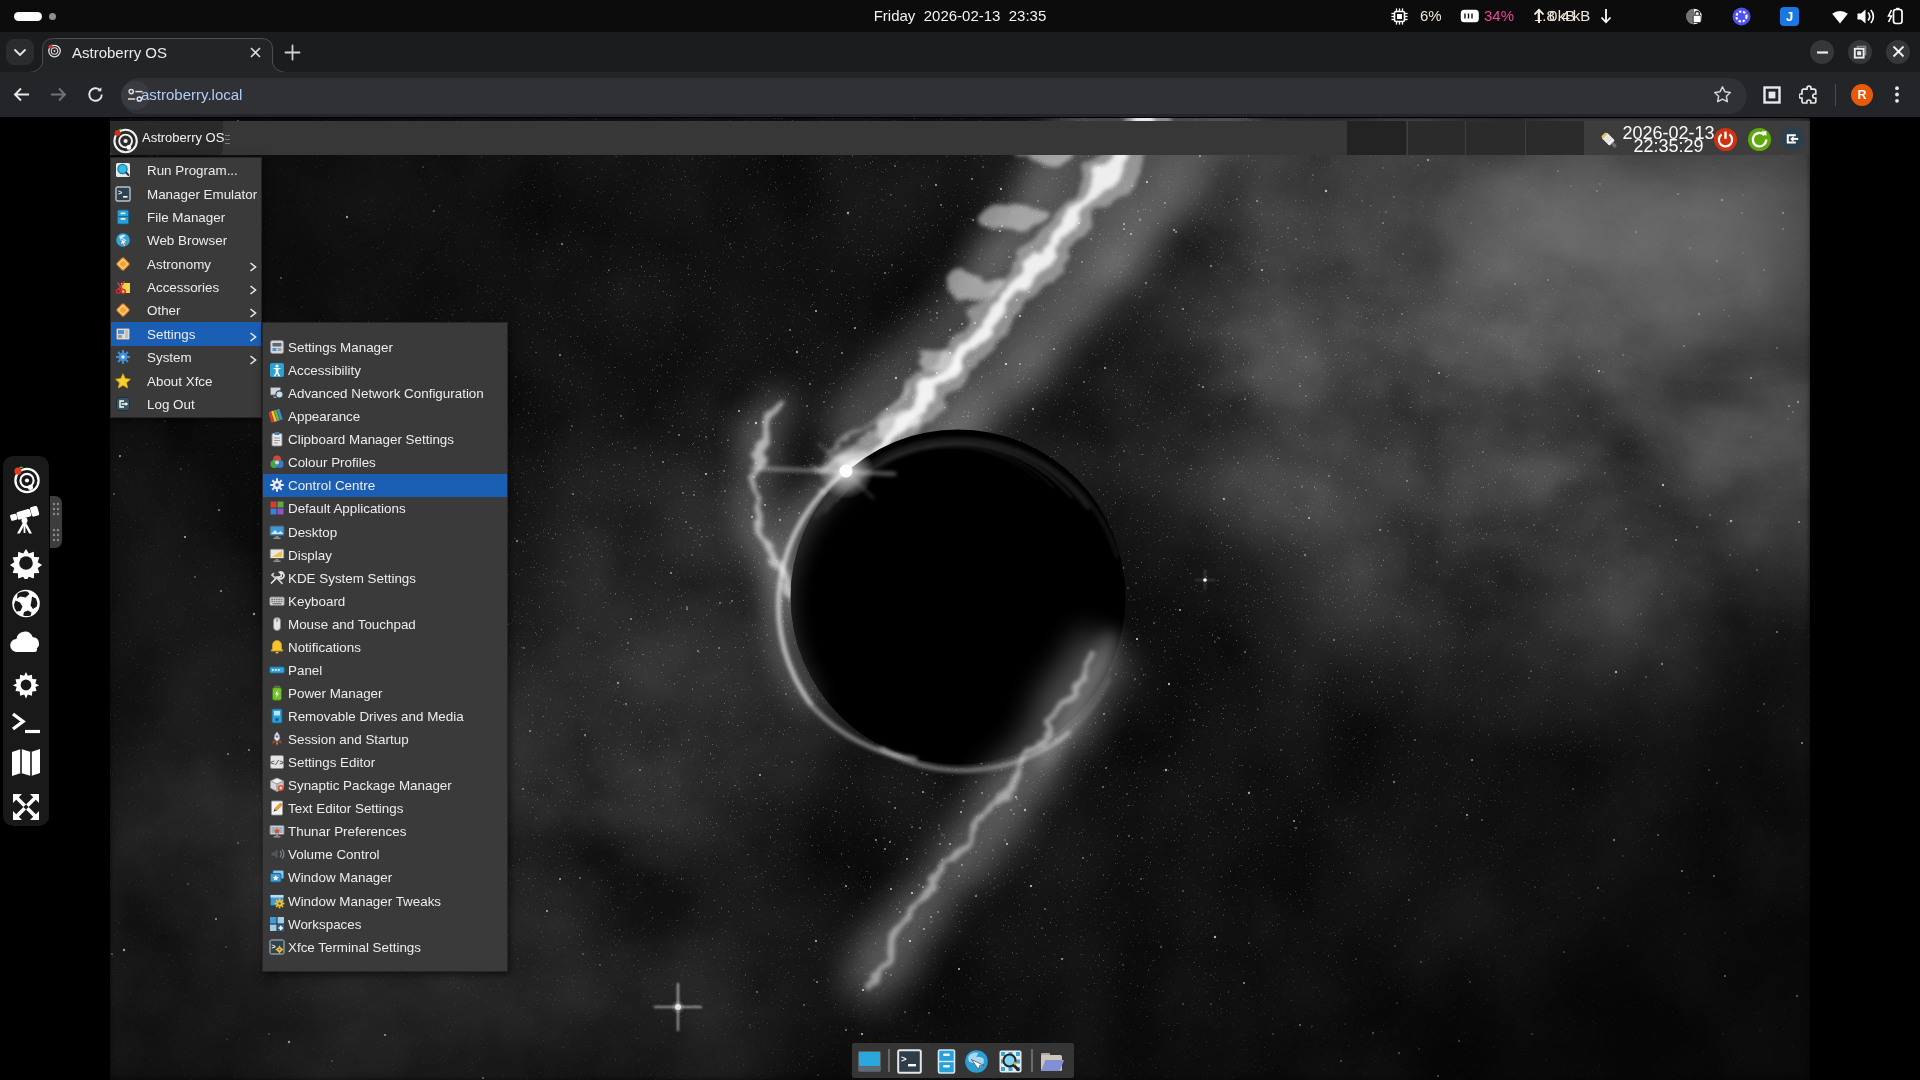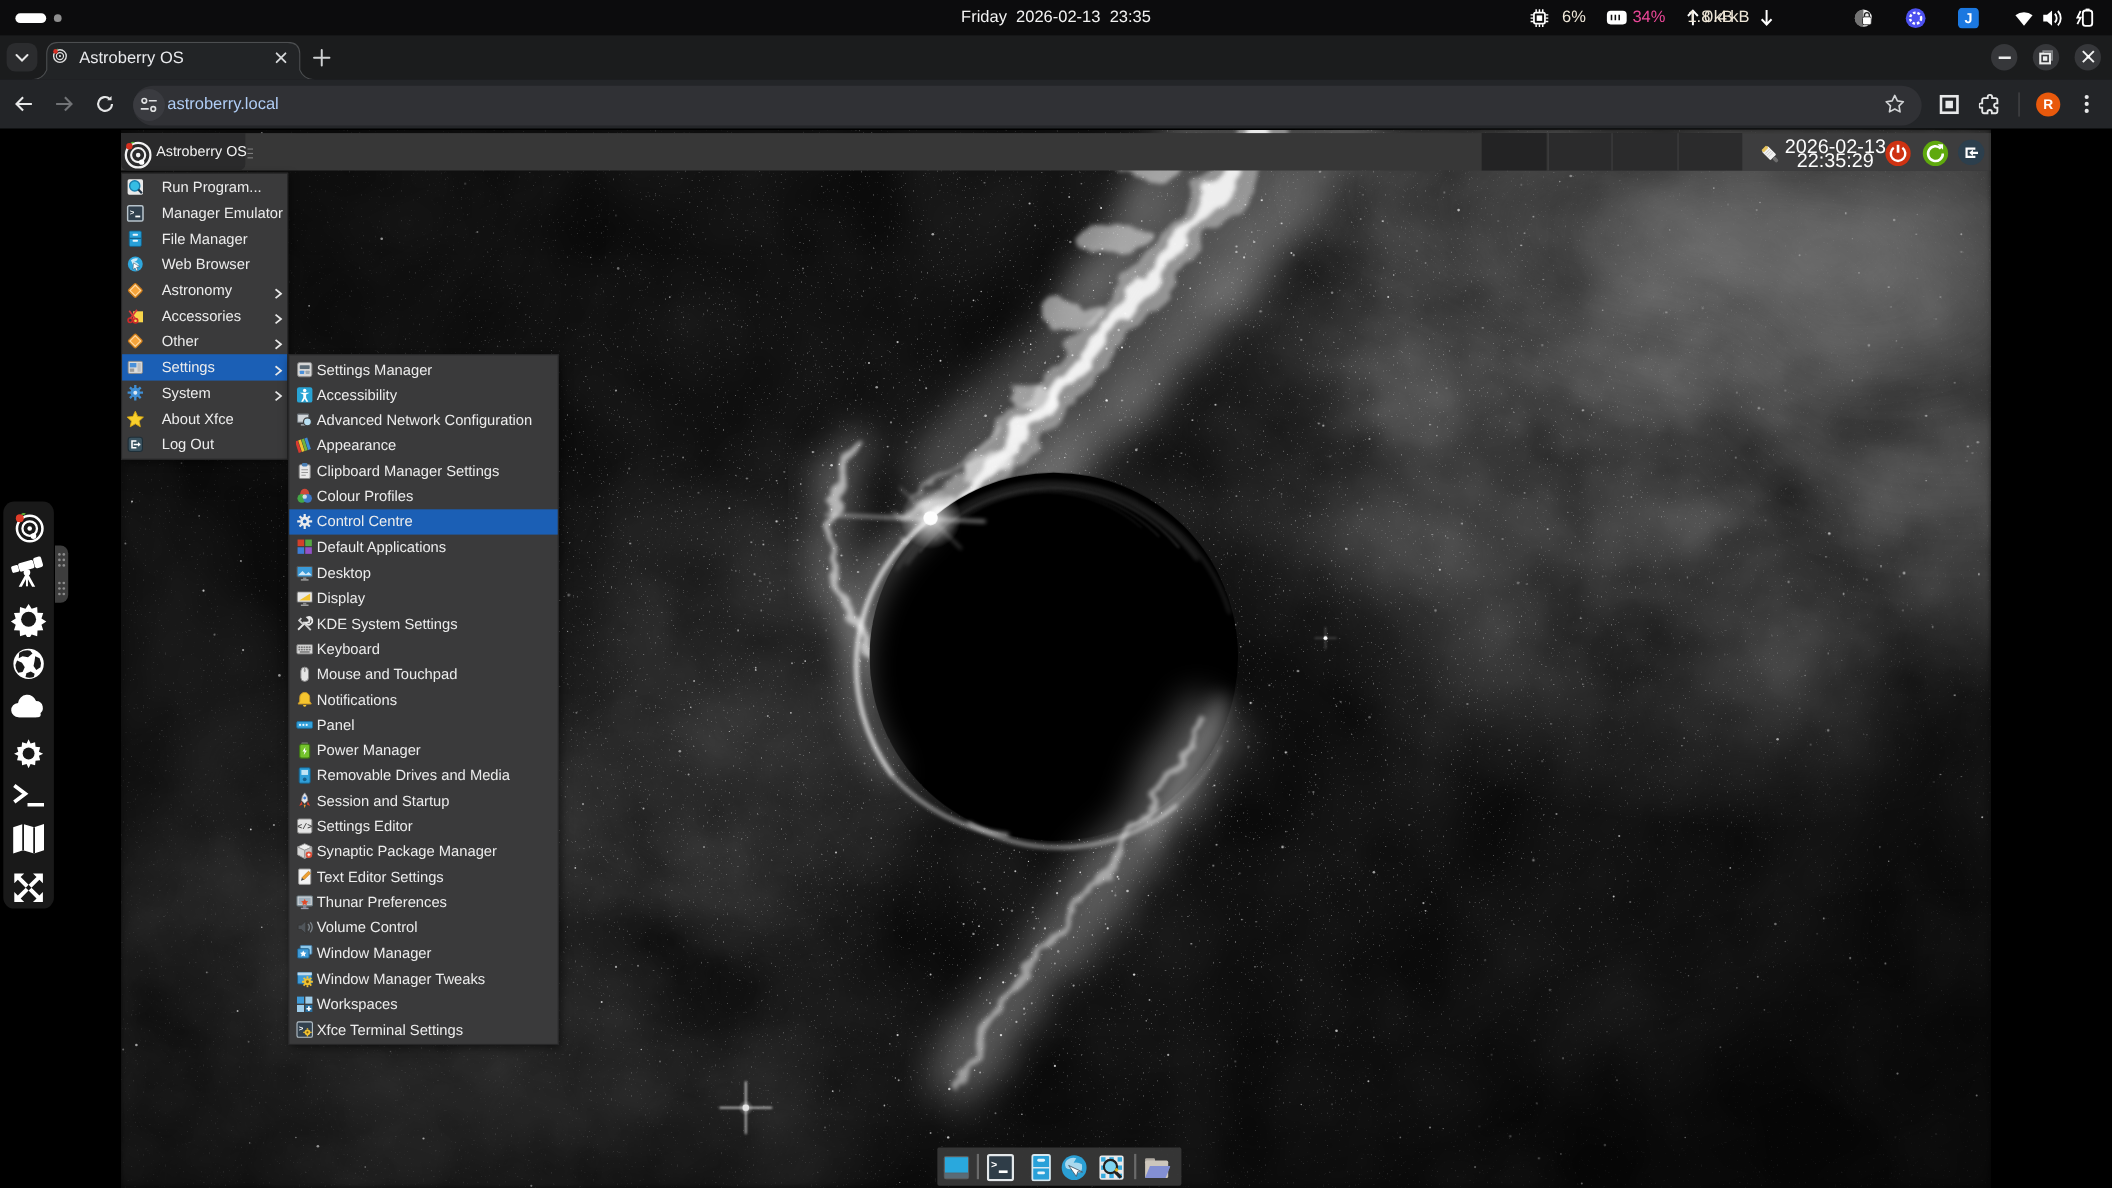--- a/index.html
+++ b/index.html
@@ -4,21 +4,21 @@
 *{box-sizing:border-box;}
 .abs{position:absolute;}
 #sysbar{position:absolute;left:0;top:0;width:1920px;height:32px;background:#0c0c0d;color:#f1f1f1;}
 #tabbar{position:absolute;left:0;top:32px;width:1920px;height:40px;background:#1b1c1d;}
 #toolbar{position:absolute;left:0;top:72px;width:1920px;height:45px;background:#232528;}
 #page{position:absolute;left:0;top:117px;width:1920px;height:963px;background:#000;}
 #canvas{position:absolute;left:110px;top:1px;width:1700px;height:962px;background:#000;overflow:hidden;}
 #panel{position:absolute;left:0;top:3px;width:1700px;height:33.5px;background:#373737;}
 .wsc{position:absolute;top:0;height:33.5px;}
 #menu{position:absolute;left:0;top:38.5px;width:152px;background:#3a3a3b;padding:1px 0;border:1px solid #262627;box-shadow:2px 3px 8px rgba(0,0,0,.55);}
-#submenu{position:absolute;left:152px;top:203.5px;width:246px;background:#3a3a3b;padding:2px 0;border:1px solid #262627;box-shadow:2px 3px 8px rgba(0,0,0,.55);}
+#submenu{position:absolute;left:152px;top:203.5px;width:246px;background:#3a3a3b;padding:13px 0;border:1px solid #262627;box-shadow:2px 3px 8px rgba(0,0,0,.55);}
 .mi{position:relative;height:23.38px;display:flex;align-items:center;color:#ececec;font-size:13.4px;white-space:nowrap;}
 .mi .ic{position:absolute;left:4px;width:16px;height:16px;display:flex;align-items:center;justify-content:center;}
 .mi .tx{position:absolute;left:24px;top:50%;transform:translateY(-50%);margin-left:12px;}
 .mi .ar{position:absolute;right:4px;top:50%;transform:translateY(-50%);width:8px;height:8px;}
 .mi.hl{background:#1b5fb5;padding-left:48px;}
 .smi{position:relative;height:23.07px;display:flex;align-items:center;color:#ececec;font-size:13.4px;white-space:nowrap;}
 .smi .ic{position:absolute;left:6px;width:16px;height:16px;display:flex;align-items:center;justify-content:center;}
 .smi .tx{position:absolute;left:25px;top:50%;transform:translateY(-50%);}
 .smi.hl{background:#1b5fb5;}
 .ic svg{display:block;}
@@ -149,21 +149,21 @@
       <path d="M15.4 2.2 v4 h-4 z" fill="#e4e5e6"></path>
     </svg>
   <div class="abs" style="left:120.5px;top:5.5px;width:1626px;height:36px;border-radius:18px;background:#303135;"></div>
   <div class="abs" style="left:121px;top:9px;width:29px;height:29px;border-radius:50%;background:#3a3b40;"></div>
   <svg class="abs" style="left:127px;top:16px;" width="17" height="15" viewBox="0 0 17 15">
       <circle cx="4.2" cy="3.6" r="2.1" fill="none" stroke="#dfe0e1" stroke-width="1.5"></circle>
       <line x1="8.3" y1="3.6" x2="15.5" y2="3.6" stroke="#dfe0e1" stroke-width="1.5"></line>
       <circle cx="12.3" cy="11" r="2.1" fill="none" stroke="#dfe0e1" stroke-width="1.5"></circle>
       <line x1="1" y1="11" x2="8.2" y2="11" stroke="#dfe0e1" stroke-width="1.5"></line>
     </svg>
-  <div class="abs" style="left:152px;top:0;height:45px;line-height:46px;font-size:15px;color:#b0cdf5;text-align:right;">astroberry.local</div>
+  <div class="abs" style="left:141px;top:0;height:45px;line-height:46px;font-size:15px;color:#b0cdf5;text-align:right;">astroberry.local</div>
   <svg class="abs" style="left:1713px;top:13px;" width="19" height="19" viewBox="0 0 19 19">
       <path d="M9.5 1.8 L11.9 6.7 L17.3 7.5 L13.4 11.3 L14.3 16.7 L9.5 14.1 L4.7 16.7 L5.6 11.3 L1.7 7.5 L7.1 6.7 Z" fill="none" stroke="#d2d4d6" stroke-width="1.5" stroke-linejoin="round"></path>
     </svg>
 
   <svg class="abs" style="left:1763px;top:13.5px;" width="18" height="18" viewBox="0 0 18 18">
       <rect x="1.5" y="1.5" width="15" height="15" fill="none" stroke="#e8e9ea" stroke-width="2.4"></rect>
       <rect x="5.6" y="5.6" width="6.8" height="6.8" fill="#e8e9ea"></rect>
     </svg>
   <svg class="abs" style="left:1799px;top:12.5px;" width="20" height="20" viewBox="0 0 20 20">
       <path d="M8 3.2 a2 2 0 0 1 4 0 v1 h3.2 a1.6 1.6 0 0 1 1.6 1.6 v3.2 h-1 a2 2 0 0 0 0 4 h1 v3.4 a1.6 1.6 0 0 1 -1.6 1.6 h-3.4 v-1 a2 2 0 0 0 -4 0 v1 H4.6 a1.6 1.6 0 0 1 -1.6 -1.6 v-3.4 h-1 a2 2 0 0 1 0 -4 h1 V5.8 a1.6 1.6 0 0 1 1.6 -1.6 h3.4 z" fill="none" stroke="#e6e7e8" stroke-width="1.7"></path>

